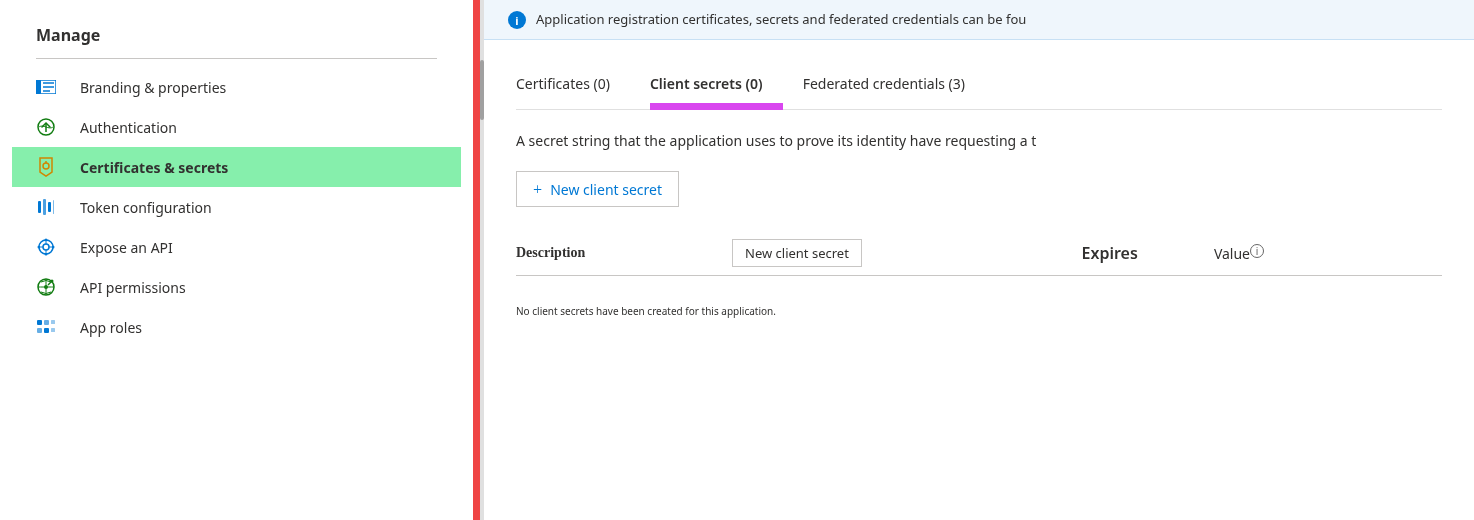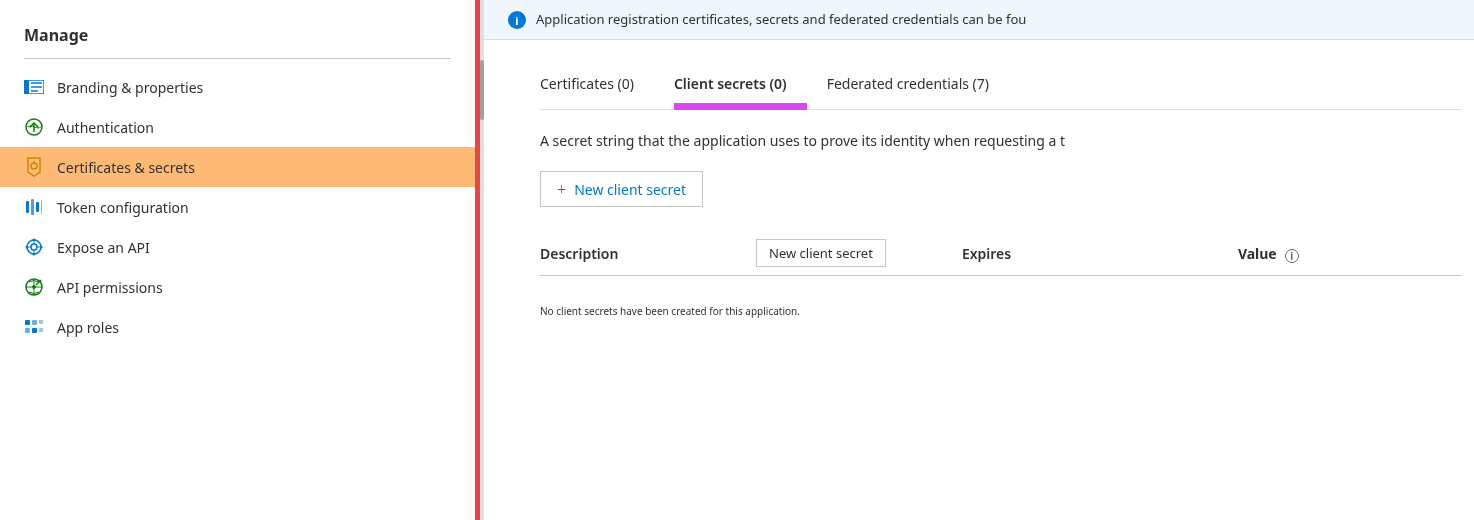--- a/index.html
+++ b/index.html
@@ -11,48 +11,48 @@
       display: flex;
       height: 520px;
       overflow: hidden;
     }
 
     
     .sidebar {
       width: 480px;
       min-width: 480px;
       background: #fff;
-      padding: 16px 0;
-      border-right: 5px solid #ef4444;
+      padding: 16px 12px;
+      border-right: 7px solid #ef4444;
       overflow-y: auto;
     }
     .sidebar-section-title {
       font-size: 16px;
       font-weight: 700;
       padding: 8px 24px 12px 24px;
       color: #323130;
     }
     .sidebar-divider {
       border: none;
       border-top: 1px solid #c8c6c4;
       margin: 0 24px 8px 24px;
     }
     .sidebar-item {
       display: flex;
       align-items: center;
       padding: 10px 24px;
       cursor: pointer;
-      gap: 13px;
+      gap: 24px;
       color: #323130;
       font-size: 14px;
       position: relative;
     }
     .sidebar-item.active {
-      background: #fdba74;
-      font-weight: 400;
+      background: #86efac;
+      font-weight: 700;
       align-items: center;
     }
     .sidebar-item .icon {
       width: 20px;
       height: 20px;
       display: flex;
       align-items: center;
       justify-content: center;
       flex-shrink: 0;
     }
@@ -109,24 +109,23 @@
       align-items: center;
       justify-content: center;
       font-size: 11px;
       font-weight: 700;
       flex-shrink: 0;
       margin-top: 1px;
     }
 
     
     .content {
-      padding: 24px 12px;
+      padding: 24px 32px;
       flex: 1;
       overflow-y: auto;
-      margin-left: 44px;
     }
 
     
     .tabs {
       display: flex;
       gap: 0;
       border-bottom: 1px solid #e0e0e0;
       margin-bottom: 20px;
     }
     .tab {
@@ -180,49 +179,51 @@
       gap: 16px;
       padding: 8px 0;
       border-bottom: 1px solid #c8c6c4;
       margin-bottom: 12px;
       position: relative;
     }
     .col-description {
       width: 200px;
       font-weight: 600;
       font-size: 14px;
+      font-family: Liberation Serif, serif;
     }
     .col-tooltip-area {
       display: flex;
       align-items: center;
       gap: 8px;
       position: relative;
     }
     .tooltip-btn {
       background: #fff;
       border: 1px solid #c8c6c4;
       padding: 4px 12px;
       font-size: 13px;
       cursor: pointer;
       color: #323130;
       font-family: inherit;
       white-space: nowrap;
     }
     .col-expires {
       width: 200px;
       font-weight: 600;
-      font-size: 14px;
+      font-size: 16px;
       margin-left: 60px;
+      text-align: right;
     }
     .col-value {
-      font-weight: 700;
-      font-size: 14px;
-      display: flex;
-      align-items: flex-end;
-      gap: 8px;
+      font-weight: 400;
+      font-size: 14px;
+      display: flex;
+      align-items: flex-start;
+      gap: 0;
       margin-left: 60px;
     }
     .info-circle {
       width: 14px;
       height: 14px;
       border-radius: 50%;
       border: 1px solid #666;
       display: inline-flex;
       align-items: center;
       justify-content: center;
@@ -351,25 +352,25 @@
   <div class="info-banner">
     <div class="info-icon">i</div>
     <span>Application registration certificates, secrets and federated credentials can be fou</span>
   </div>
 
   <div class="content">
     
     <div class="tabs">
       <div class="tab">Certificates (0)</div>
       <div class="tab active">Client secrets (0)</div>
-      <div class="tab">Federated credentials (7)</div>
+      <div class="tab">Federated credentials (3)</div>
     </div>
 
     
-    <p class="description-text">A secret string that the application uses to prove its identity when requesting a t</p>
+    <p class="description-text">A secret string that the application uses to prove its identity have requesting a t</p>
 
     
     <button class="new-secret-btn">
       <span class="plus-icon">+</span>
       <span>New client secret</span>
     </button>
 
     
     <div class="table-header">
       <div class="col-description">Description</div>

